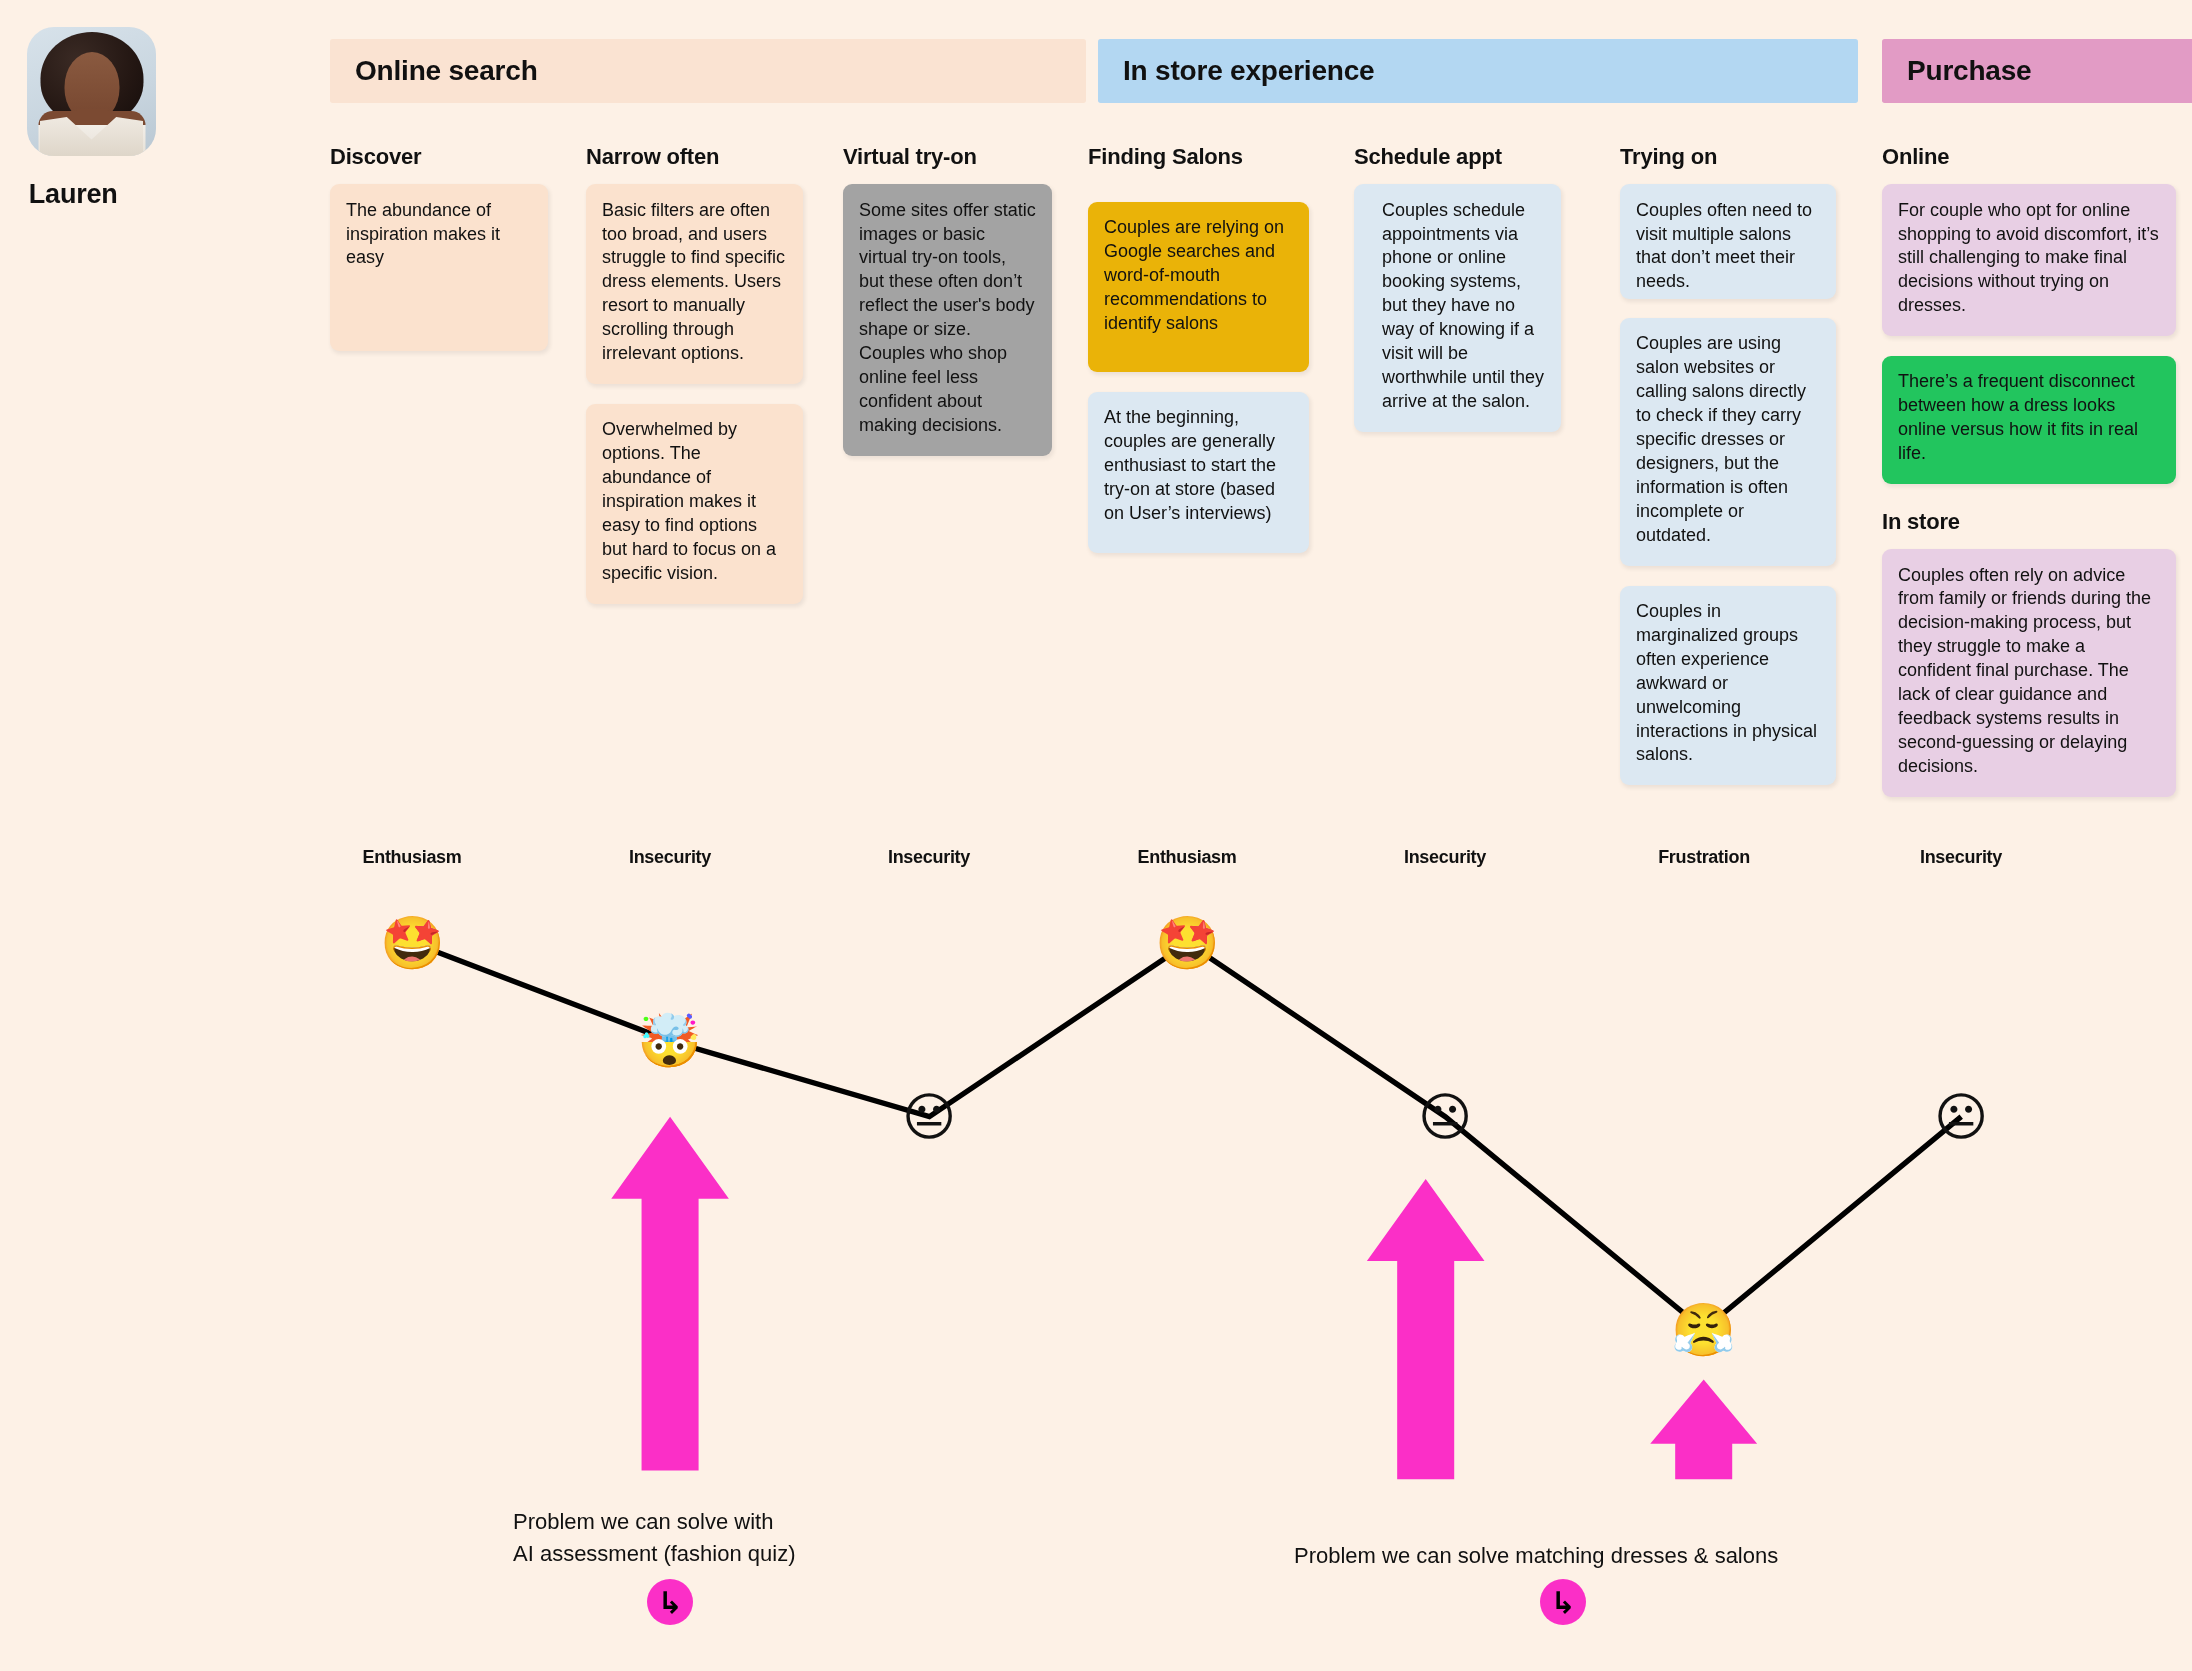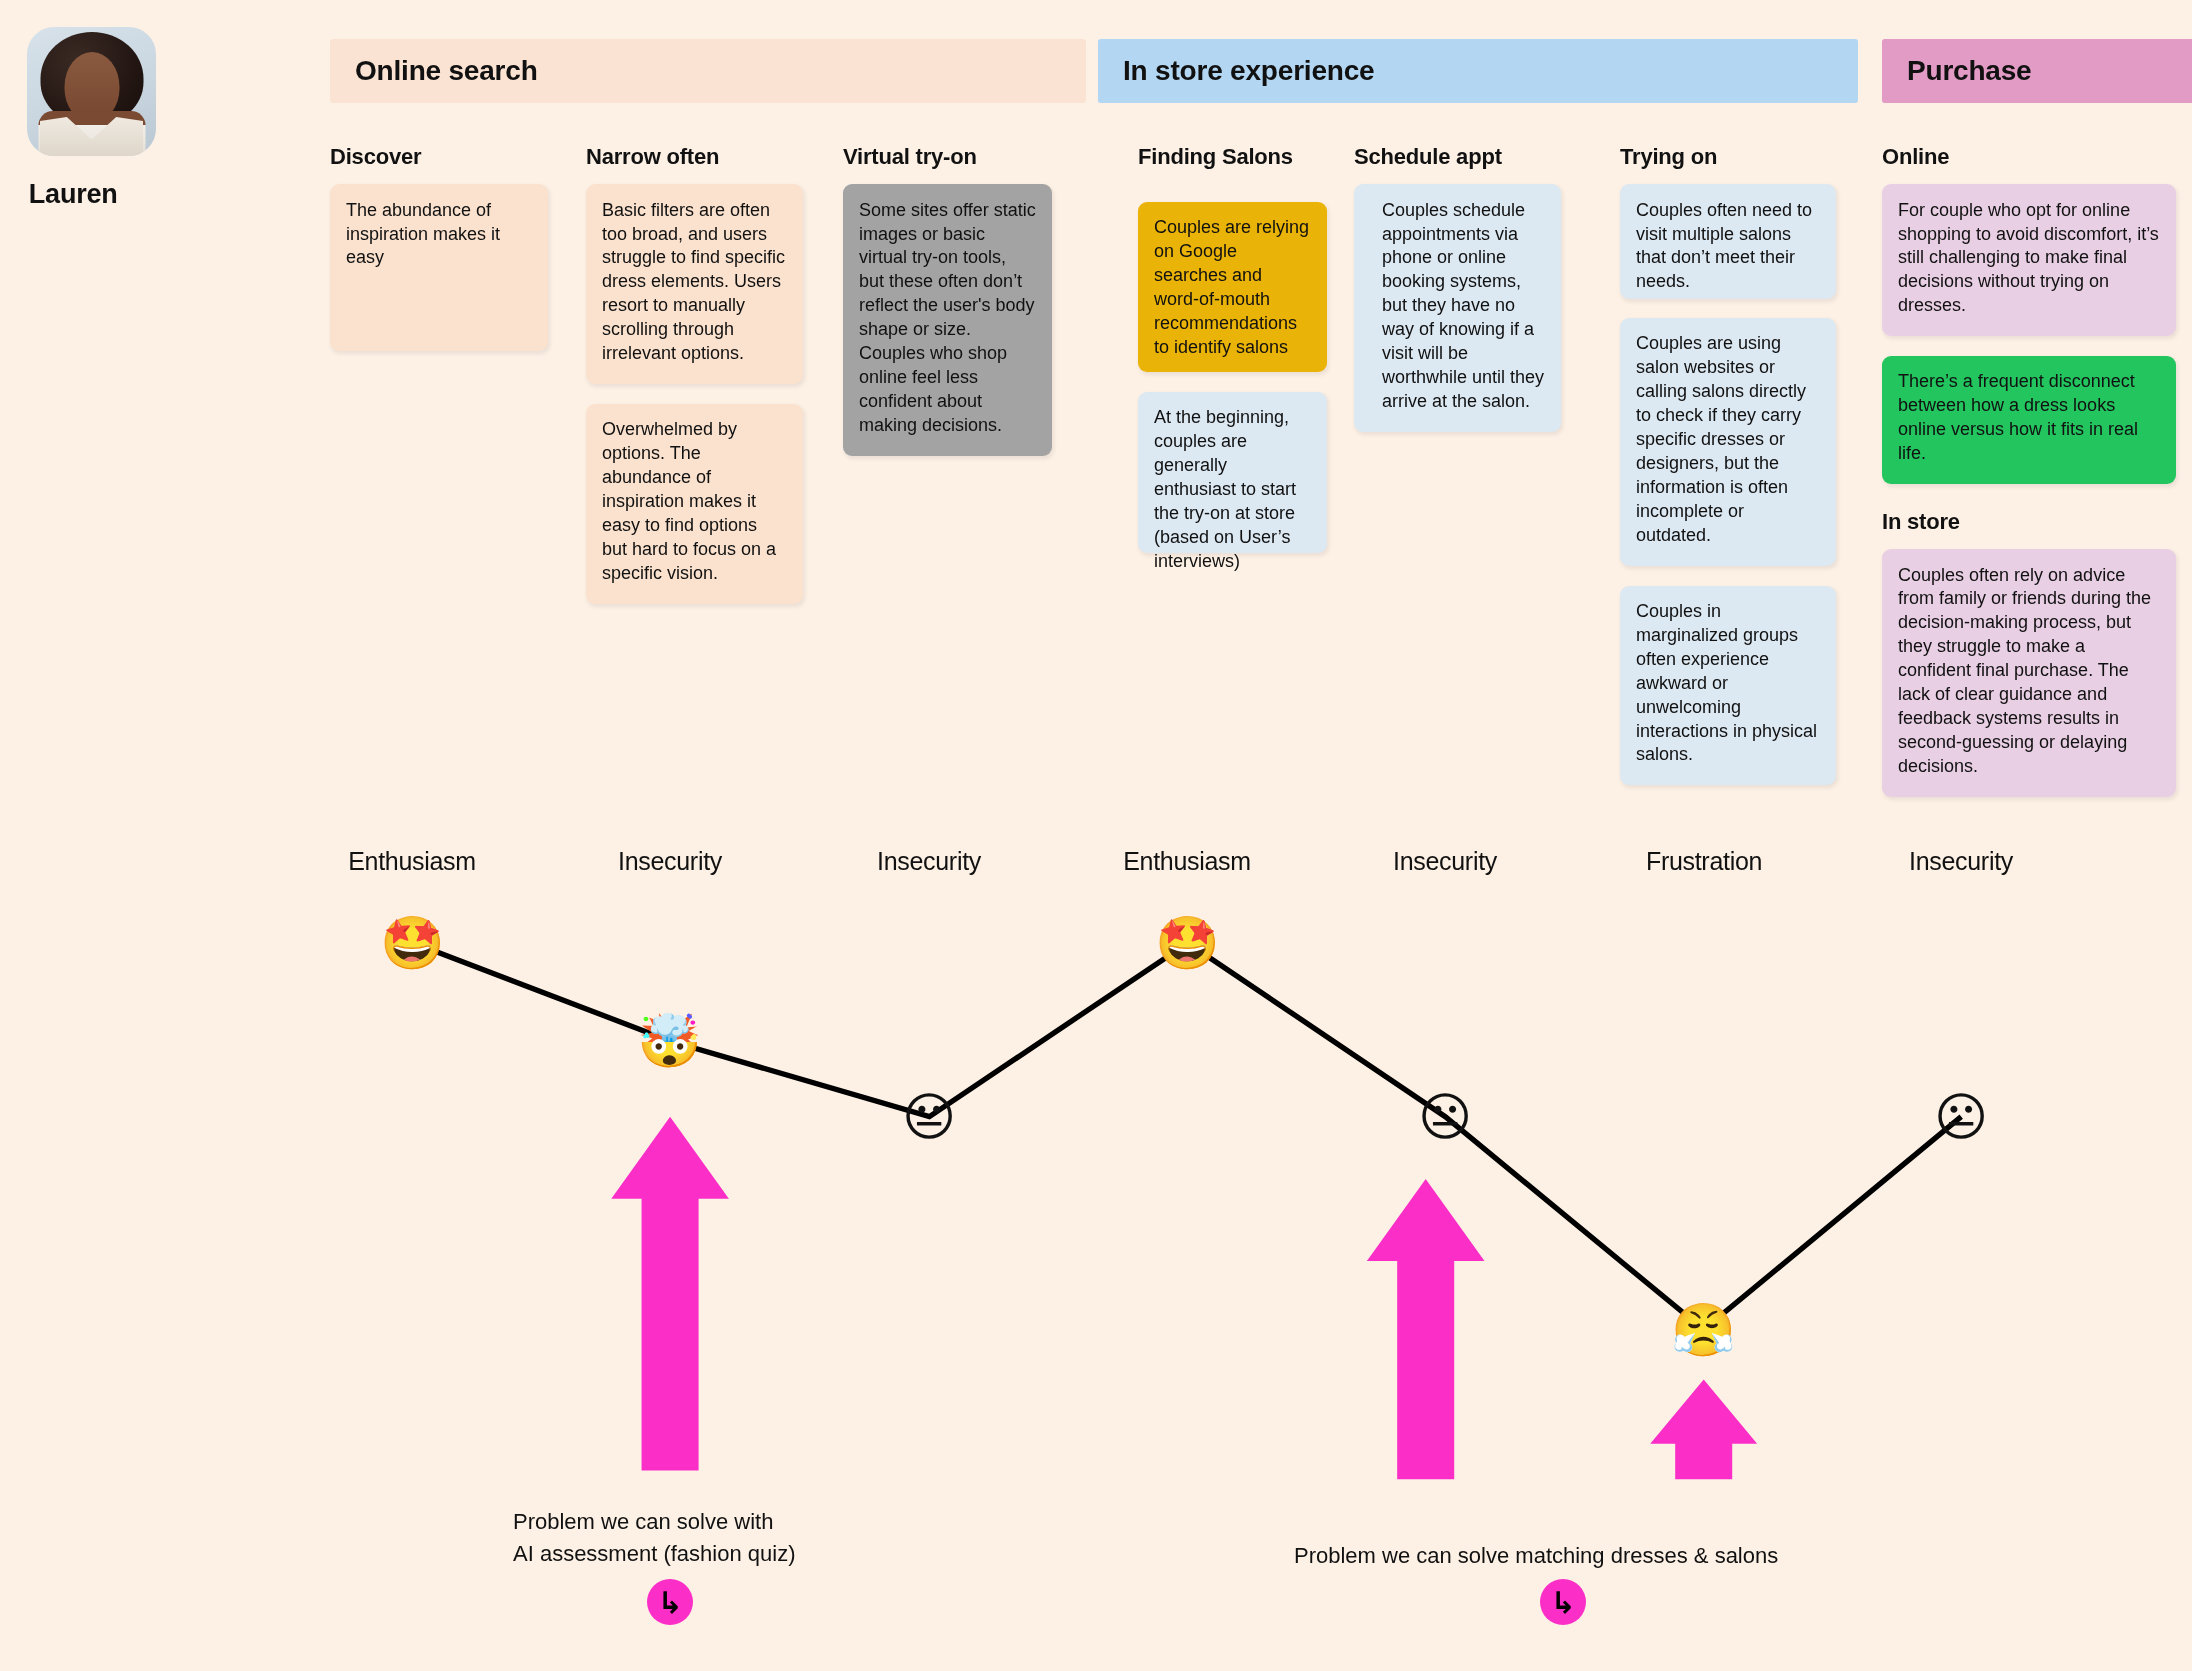--- a/index.html
+++ b/index.html
@@ -72,21 +72,21 @@
   }
   .sub-title.spaced{margin-top:25px;}
   .card{
     border-radius:9px;padding:14.3px 16px 18px 16px;margin-bottom:19.6px;
     font-size:18px;line-height:1.33;
     box-shadow:1.8px 2.7px 4.5px rgba(0,0,0,0.07);
   }
 
   
   .emo-label{
-    position:absolute;font-size:25px;font-weight:normal;
+    position:absolute;font-size:18px;font-weight:bold;
     letter-spacing:-0.3px;white-space:nowrap;transform:translateX(-50%);
   }
   .emoji{
     position:absolute;font-size:52px;line-height:1;
     transform:translate(-50%,-50%);
     font-family:"DejaVu Sans", sans-serif;
   }
   svg.journey{position:absolute;left:0;top:0;pointer-events:none;}
 
   .caption{
@@ -131,21 +131,21 @@
     <div class="sub-title">Narrow often</div>
     <div class="card" style="background:#FBE2CE;">Basic filters are often too broad, and users struggle to find specific dress elements. Users resort to manually scrolling through irrelevant options.</div>
     <div class="card" style="background:#FBE2CE;">Overwhelmed by options. The abundance of inspiration makes it easy to find options but hard to focus on a specific vision.</div>
   </div>
 
   <div class="subcol" style="left:843px;top:144px;width:209px;">
     <div class="sub-title">Virtual try-on</div>
     <div class="card" style="background:#a3a3a3;">Some sites offer static images or basic virtual try-on tools, but these often don’t reflect the user's body shape or size. Couples who shop online feel less confident about making decisions.</div>
   </div>
 
-  <div class="subcol" style="left:1138px;top:144px;width:189px;">
+  <div class="subcol" style="left:1088px;top:144px;width:221px;">
     <div class="sub-title">Finding Salons</div>
     <div class="card" style="background:#eab308;height:138px;margin-top:32px;">Couples are relying on Google searches and word-of-mouth recommendations to identify salons</div>
     <div class="card" style="background:#DCE8F2;height:129px;">At the beginning, couples are generally enthusiast to start the try-on at store (based on User’s interviews)</div>
   </div>
 
   <div class="subcol" style="left:1354px;top:144px;width:207px;">
     <div class="sub-title">Schedule appt</div>
     <div class="card" style="background:#DCE8F2;padding-left:28px;">Couples schedule appointments via phone or online booking systems, but they have no way of knowing if a visit will be worthwhile until they arrive at the salon.</div>
   </div>
 

